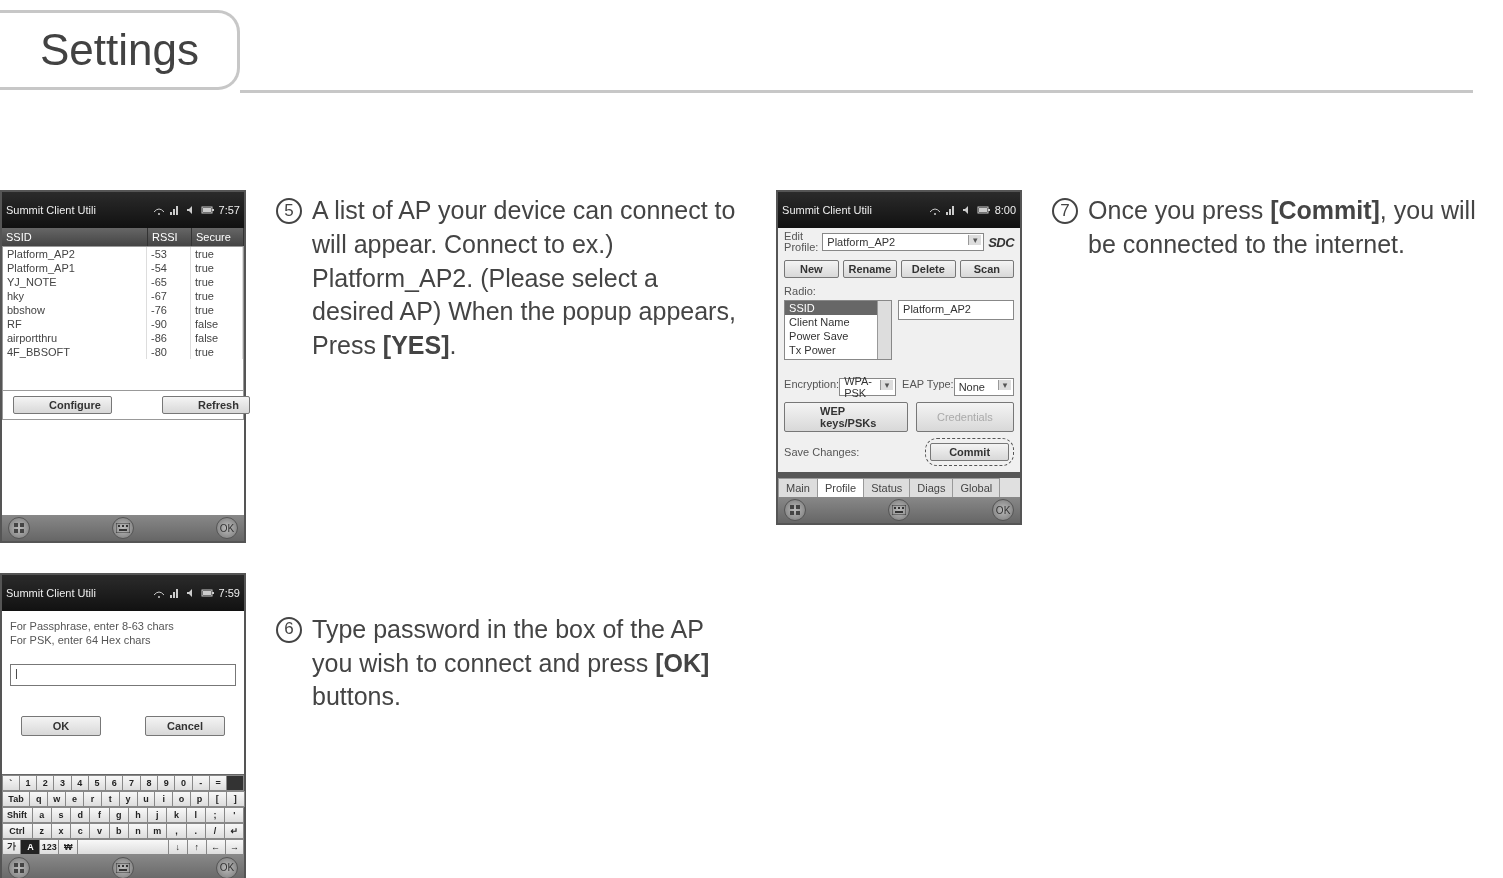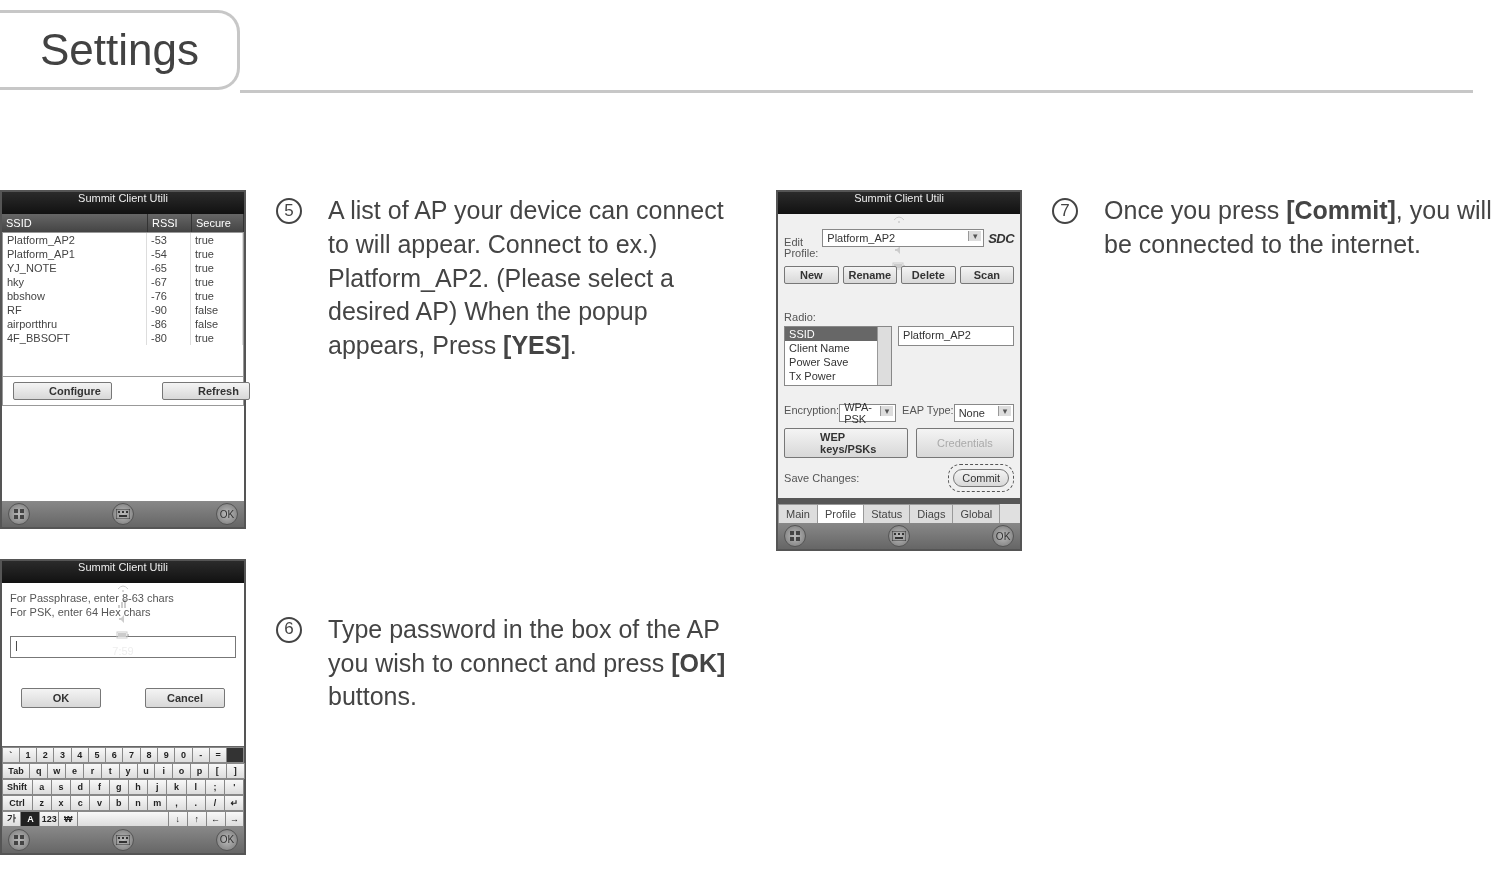--- a/index.html
+++ b/index.html
@@ -59,43 +59,42 @@
     display:inline-flex;
     width: 26px; height: 26px;
     border: 2px solid #444;
     border-radius: 50%;
     align-items:center; justify-content:center;
     font-size: 17px;
     flex-shrink:0;
     margin-right:10px;
     margin-top:4px;
   }
-  .step-body { flex:1;margin-left:16px; }
+  .step-body { flex:1; }
   .step-body b { font-weight:700; }
 
   
   .phone {
     width: 246px;
     border: 2px solid #555;
     background:#fff;
     font-family: Tahoma, Arial, sans-serif;
     font-size: 11px;
     color:#333;
     filter: grayscale(1);
   }
   .ph-title {
     background: linear-gradient(#2b2b2b,#111);
     color:#eee;
-    height:22px;
+    height:36px;
     display:flex;
     align-items:center;
     padding:0 4px;
     gap:4px;
     font-size:11px;
-    flex-direction:column;
   }
   .ph-title .spacer{flex:1;}
   .ph-title .tray-icon svg{display:block;}
   .ph-body { background:#f3f3f3; }
 
   .ph-bottombar {
     height:26px;
     background: linear-gradient(#888,#666);
     display:flex;
     align-items:center;
@@ -169,21 +168,21 @@
     margin:0 -0.5px;
   }
   .kbd-row .wide{flex:1.6;}
   .kbd-row .bksp{flex:1; background:#333;color:#fff;}
   .kbd-row .space{flex:5;}
   .kbd-row .ime{background:#222;color:#fff;}
 
   
   .s7-body{background:#f0f0f0; font-size:11px;}
   .s7-row{display:flex; align-items:center; gap:4px; padding:3px 6px;}
-  .s7-label{color:#555;margin-top:20px;}
+  .s7-label{color:#555;}
   .s7-select{
     flex:1;
     height:18px;
     border:1px solid #888;
     background:#fff;
     display:flex;align-items:center;
     padding:0 4px;
     font-size:11px;
     position:relative;
   }
@@ -215,21 +214,21 @@
   .s7-keys .btn{flex:1;}
   .s7-keys .btn.disabled{color:#aaa;}
   .s7-commit{display:flex; align-items:center; gap:8px; margin:6px;}
   .s7-commit .lab{flex:1; color:#555;}
   .s7-commit .commit-wrap{
     position:relative;
     border:1px dashed #555;
     border-radius:12px;
     padding:4px;
   }
-  .s7-commit .btn{font-weight:400; padding:2px 8px;border-radius:9px;}
+  .s7-commit .btn{font-weight:700; padding:2px 18px;}
   .s7-tabs{display:flex; background:#e0e0e0; border-top:6px solid #0369a1;}
   .s7-tabs div{padding:3px 7px; font-size:11px; border:1px solid #999; border-bottom:none; margin-right:-1px; background:#ddd; color:#444;}
   .s7-tabs div.active{background:#fff;}
 </style>
 </head>
 <body>
 
 <div class="title-tab">
   <span>Settings</span>
 </div>

